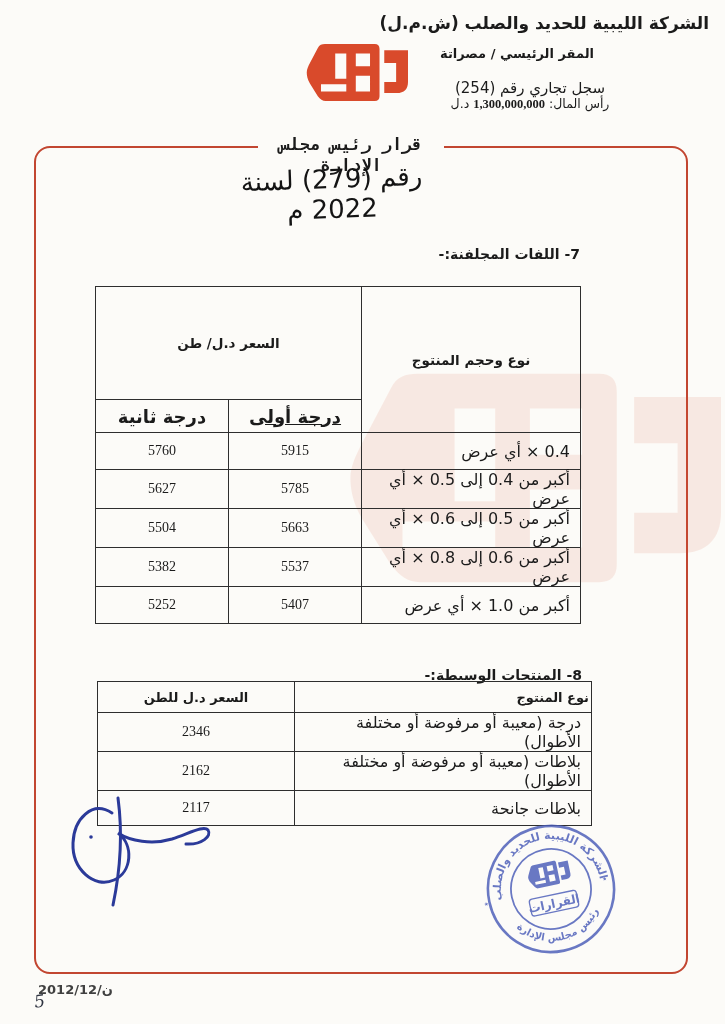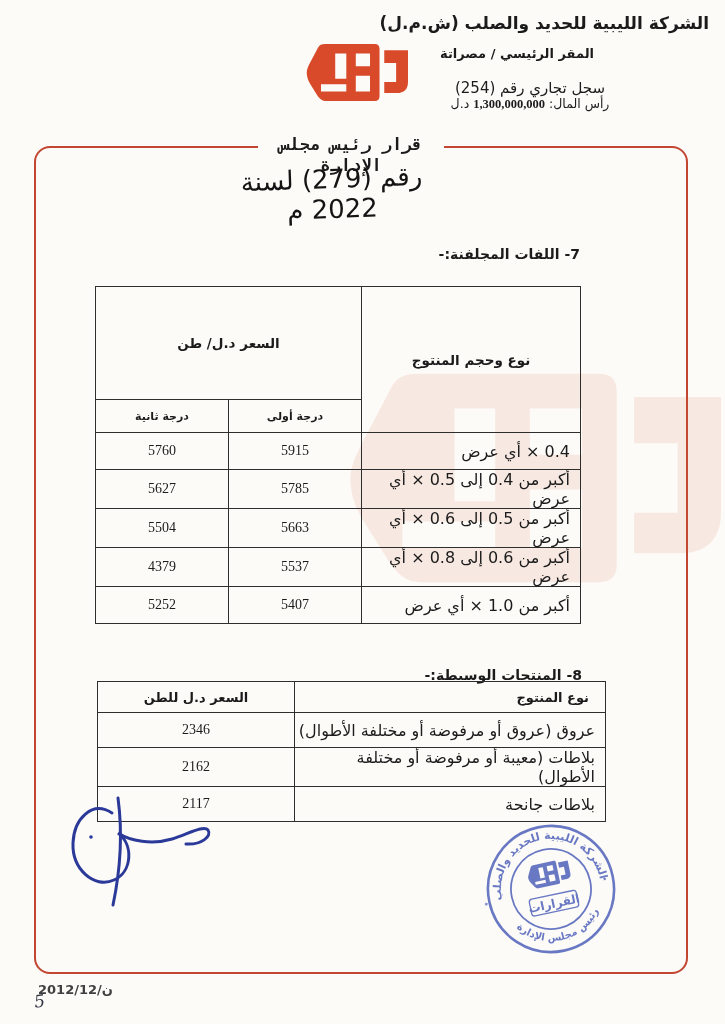--- a/index.html
+++ b/index.html
@@ -40,35 +40,35 @@
   
   .sec-heading { font-size:14px; font-weight:bold; z-index:2; }
   .sec7 { top:246px; right:145px;margin-left:40px; }
   .sec8 { top:647px; right:143px;margin-top:20px; }
 
   table { border-collapse:collapse; table-layout:fixed; z-index:2; position:absolute; }
   td { border:1.5px solid #2e2e2e; padding:0; vertical-align:middle; }
 
   .t1 { top:286px; left:95px; width:486px; }
   .t1 .c-prod { width:218px; }
-  .t1 .c-g1 { width:135px; }
+  .t1 .c-g1 { width:135px;text-decoration:underline; }
   .t1 .c-g2 { width:133px; }
   .t1 .h-merged { height:112px; text-align:center; font-weight:bold; font-size:13.5px; }
   .t1 .h-prod { text-align:center; font-weight:bold; font-size:13.5px; }
-  .t1 .h-sub { height:32px; text-align:center; font-weight:bold; font-size:11px; }
+  .t1 .h-sub { height:32px; text-align:center; font-weight:bold; font-size:18px; }
   .t1 .r { height:37px; }
   .cell-prod { text-align:right; padding-right:10px; font-size:16px; }
   .cell-num { text-align:center; font-size:14px; font-family:"Liberation Serif", serif; }
 
   .t2 { top:681px; left:97px; width:490px; }
   .t2 .c-prod { width:294px; }
   .t2 .c-price { width:196px; }
   .t2 .hrow { height:31px; font-weight:bold; font-size:13px; }
   .t2 .h-price { text-align:center; }
-  .t2 .h-prod { text-align:right; padding-right:16px; }
+  .t2 .h-prod { text-align:right; padding-right:2px; }
   .t2 .r { height:35px; }
 
   
   .signature { top:793px; left:68px; width:160px; height:118px; z-index:4; }
   .stamp { top:814px; left:450px; width:202px; height:150px; z-index:4; opacity:0.82; }
   .footer-code { top:982px; left:38px; font-size:13px; font-weight:bold; color:#404040;
                  direction:ltr; letter-spacing:0.3px; font-family:"DejaVu Sans", sans-serif; }
   .page-num { top:991px; left:34px; font-size:17px; color:#2e3340; font-style:italic;
               transform:rotate(-8deg); font-family:"DejaVu Serif", serif; }
 </style>
@@ -138,40 +138,40 @@
       <td class="cell-num">5627</td>
     </tr>
     <tr class="r">
       <td class="cell-prod">أكبر من 0.5 إلى 0.6 × أي عرض</td>
       <td class="cell-num">5663</td>
       <td class="cell-num">5504</td>
     </tr>
     <tr class="r">
       <td class="cell-prod">أكبر من 0.6 إلى 0.8 × أي عرض</td>
       <td class="cell-num">5537</td>
-      <td class="cell-num">4379</td>
+      <td class="cell-num">5382</td>
     </tr>
     <tr class="r">
       <td class="cell-prod">أكبر من 1.0 × أي عرض</td>
       <td class="cell-num">5407</td>
       <td class="cell-num">5252</td>
     </tr>
   </tbody>
     </table>
 
   <div class="abs sec-heading sec8">8- المنتجات الوسيطة:-</div>
 
   <table class="t2" dir="rtl">
     <tbody>
         <tr class="hrow">
       <td class="c-prod h-prod">نوع المنتوج</td>
       <td class="c-price h-price">السعر د.ل للطن</td>
     </tr>
     <tr class="r">
-      <td class="cell-prod">عروق (عروق أو مرفوضة أو مختلفة الأطوال)</td>
+      <td class="cell-prod">درجة (معيبة أو مرفوضة أو مختلفة الأطوال)</td>
       <td class="cell-num">2346</td>
     </tr>
     <tr class="r">
       <td class="cell-prod">بلاطات (معيبة أو مرفوضة أو مختلفة الأطوال)</td>
       <td class="cell-num">2162</td>
     </tr>
     <tr class="r">
       <td class="cell-prod">بلاطات جانحة</td>
       <td class="cell-num">2117</td>
     </tr>

